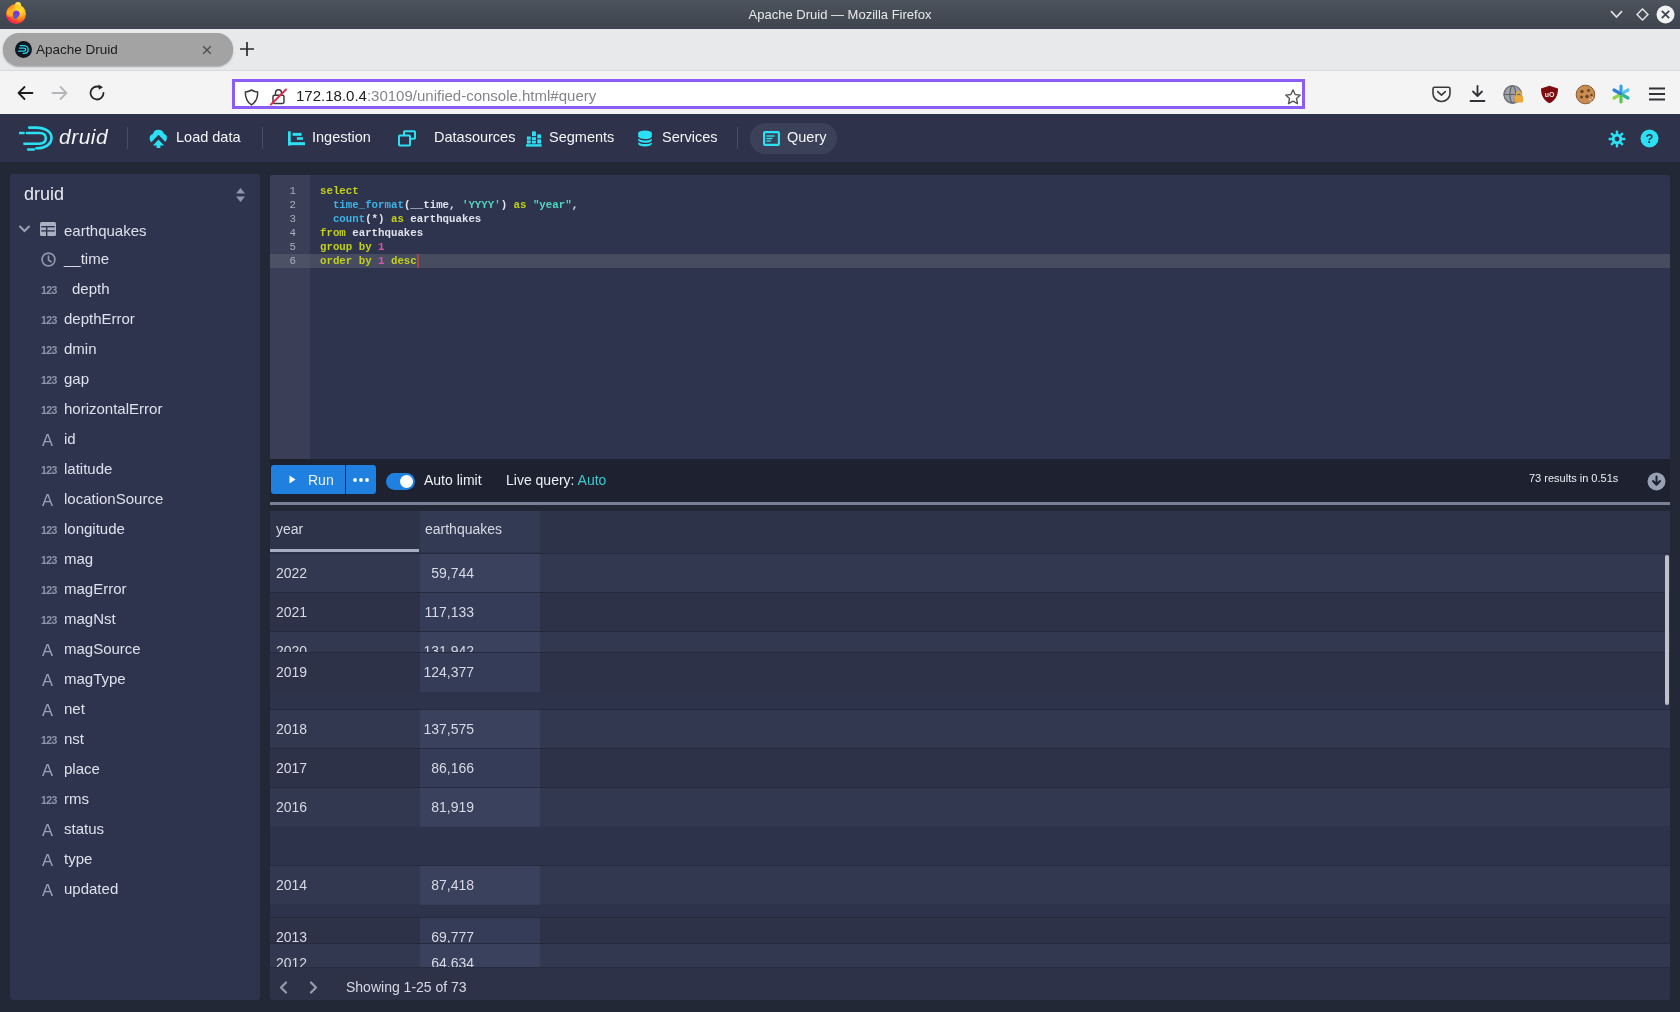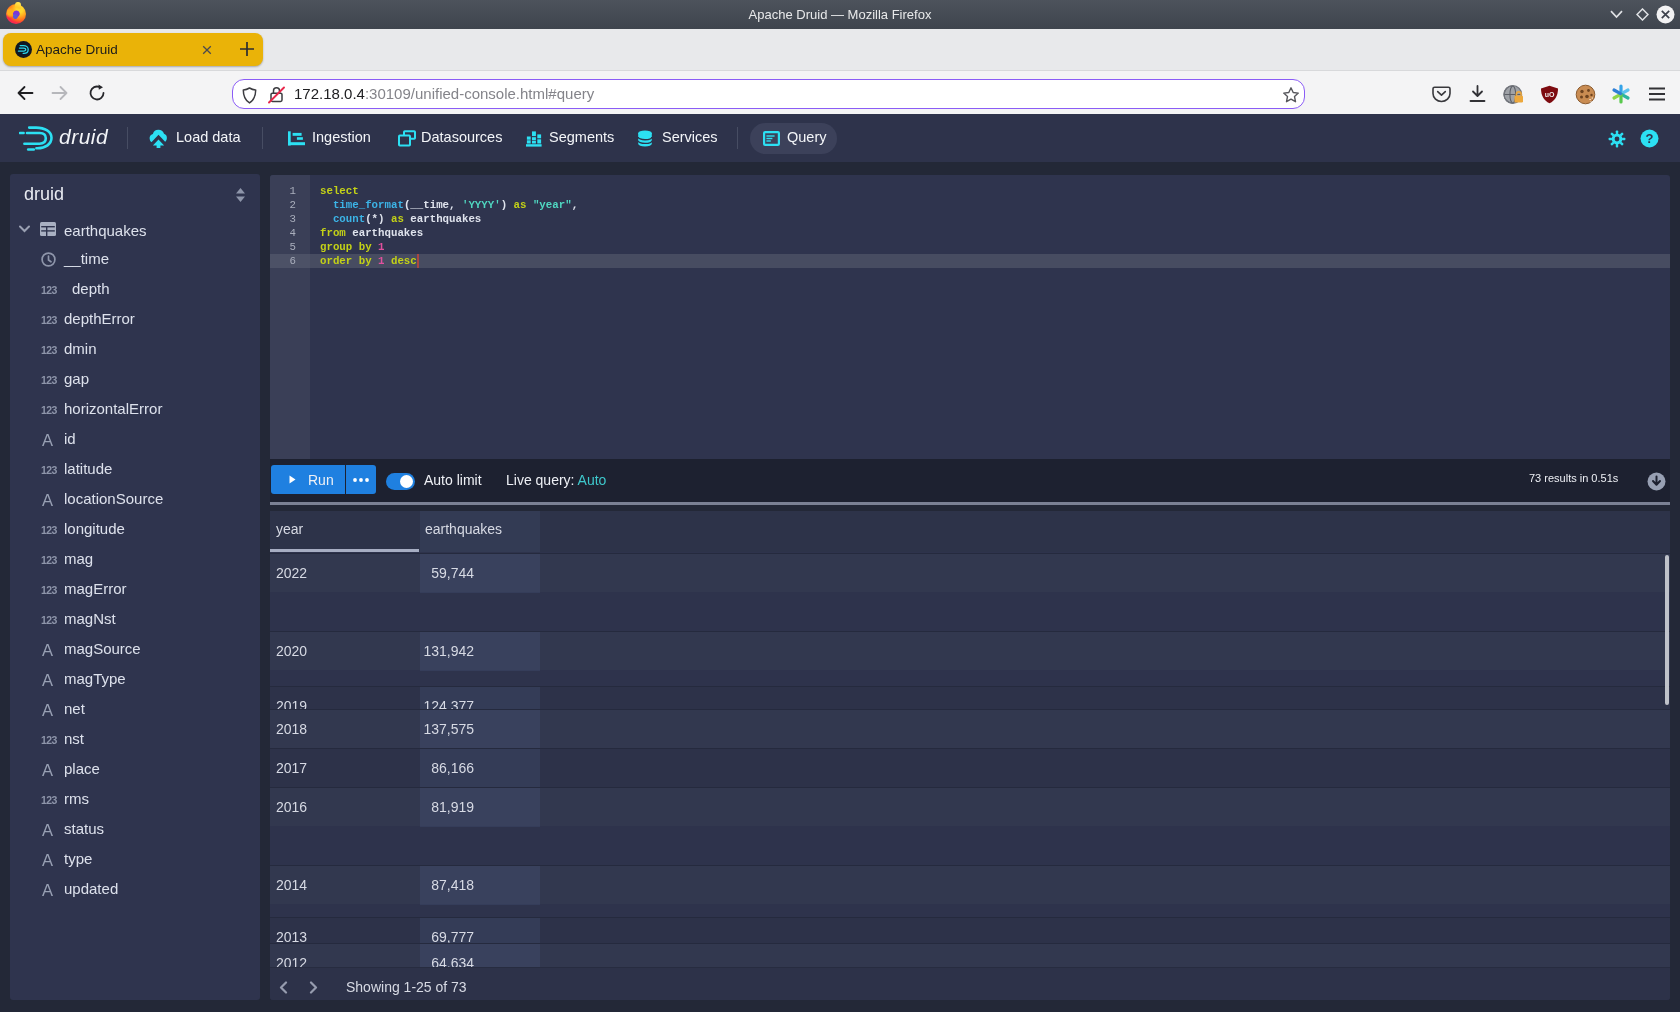--- a/index.html
+++ b/index.html
@@ -2,25 +2,25 @@
 <html><head><meta charset="utf-8"><style>
 *{margin:0;padding:0;box-sizing:border-box}
 html,body{width:1680px;height:1012px;overflow:hidden}
 body{font-family:"Liberation Sans",sans-serif;position:relative;background:#232837}
 .abs{position:absolute}
 
 #titlebar{left:0;top:0;width:1680px;height:29px;background:linear-gradient(#4d535c,#3e444d)}
 #titlebar .title{width:100%;text-align:center;line-height:29px;color:#e8e9ea;font-size:13px}
 
 #tabbar{left:0;top:29px;width:1680px;height:41px;background:#e8e9eb}
-#tab{left:3px;top:4px;width:260px;height:33px;background:#eab308;border-radius:8px;box-shadow:0 1px 2px rgba(0,0,0,.28)}
+#tab{left:3px;top:4px;width:230px;height:33px;background:#a3a3a3;border-radius:16px;box-shadow:0 1px 2px rgba(0,0,0,.28)}
 #tab .t{position:absolute;left:33px;top:9px;font-size:13.5px;color:#1b1b1d}
 
 #urlrow{left:0;top:70px;width:1680px;height:44px;background:#f4f4f5;border-top:1px solid #d8d9db}
-#urlfield{left:232px;top:8px;width:1073px;height:30px;background:#fff;border:1px solid #8b5cf6;border-radius:12px}
+#urlfield{left:232px;top:8px;width:1073px;height:30px;background:#fff;border:3px solid #8b5cf6;border-radius:0}
 .urltxt{position:absolute;left:61px;top:5px;font-size:15px;color:#202023}
 .urltxt .gray{color:#84848a}
 
 #navbar{left:0;top:114px;width:1680px;height:48px;background:#2e334b}
 .navtxt{position:absolute;top:15px;font-size:14.5px;color:#f3f5f8}
 .navdiv{position:absolute;top:13px;width:1px;height:22px;background:#474d63}
 #querypill{left:750px;top:9px;width:87px;height:31px;background:#3c415a;border-radius:16px}
 
 #content{left:0;top:162px;width:1680px;height:850px;background:#232837}
 #sidebar{left:10px;top:12px;width:250px;height:826px;background:#2f344e;border-radius:3px}
@@ -160,21 +160,21 @@
     <path d="M10.2 1.6 H17 C26 1.6 32.5 5.8 32.5 11.8 C32.5 18 26.5 22.2 18.5 22.2 H17.4"></path>
     <path d="M8 7 H20.8 C24.6 7 26.8 9 26.8 12.3 C26.8 15.6 24.4 17.7 20.6 17.7 H5.4"></path>
     <path d="M1 7 H4.6"></path>
     <path d="M9.2 23.5 H14.8"></path>
   </svg>
   <div class="navtxt" style="left:59px;top:11px;font-size:21px;font-style:italic;letter-spacing:0.5px">druid</div>
   <div class="navdiv" style="left:127px"></div>
   <div class="navtxt" style="left:176px">Load data</div>
   <div class="navdiv" style="left:262px"></div>
   <div class="navtxt" style="left:312px">Ingestion</div>
-  <div class="navtxt" style="left:421px">Datasources</div>
+  <div class="navtxt" style="left:434px">Datasources</div>
   <div class="navtxt" style="left:549px">Segments</div>
   <div class="navtxt" style="left:662px">Services</div>
   <div class="navdiv" style="left:737px"></div>
   <div class="abs" id="querypill"></div>
   <div class="navtxt" style="left:787px">Query</div>
   <svg class="abs" style="left:149px;top:15px" width="19" height="19" viewBox="0 0 19 19">
     <path d="M9.5 0.8 c2.6 0 4.8 1.6 5.5 4 a4.4 4.4 0 0 1 2.9 4.2 c0 2.4 -1.6 4.4 -4 4.9 h-9 a4.6 4.6 0 0 1 -1 -9 A5.7 5.7 0 0 1 9.5 0.8 Z" fill="#2ce0f3"></path>
     <path d="M2.6 16.2 L9.5 9 L16.4 16.2" stroke="#2e334b" stroke-width="4.4" fill="none"></path>
     <path d="M9.5 10.6 L15.1 16.6 H11.4 V19 H7.6 V16.6 H3.9 Z" fill="#2ce0f3"></path>
   </svg>
@@ -349,26 +349,31 @@
         <div class="c2"></div>
       <div class="tcell" style="left:6px;top:10px">year</div>
       <div class="tcell" style="left:155px;top:10px">earthquakes</div>
       <div id="sortline"></div>
     </div>
   <div class="trow ev" style="top: 41.5px;">
         <div class="c2"></div>
         <div class="tcell" style="left:6px">2022</div>
         <div class="tcell" style="right:1196px">59,744</div>
       </div>
+      <div class="trow od" style="top: 80.5px;">
+        <div class="c2"></div>
+        <div class="tcell" style="left:6px">2021</div>
+        <div class="tcell" style="right:1196px">117,133</div>
+      </div>
       <div class="trow ev" style="top: 119.5px;">
         <div class="c2"></div>
         <div class="tcell" style="left:6px">2020</div>
         <div class="tcell" style="right:1196px">131,942</div>
       </div>
-      <div class="trow od" style="top: 175px;">
+      <div class="trow od" style="top: 141px;">
         <div class="c2"></div>
         <div class="tcell" style="left:6px">2019</div>
         <div class="tcell" style="right:1196px">124,377</div>
       </div>
       <div class="trow ev" style="top: 197.5px;">
         <div class="c2"></div>
         <div class="tcell" style="left:6px">2018</div>
         <div class="tcell" style="right:1196px">137,575</div>
       </div>
       <div class="trow od" style="top: 236.5px;">

